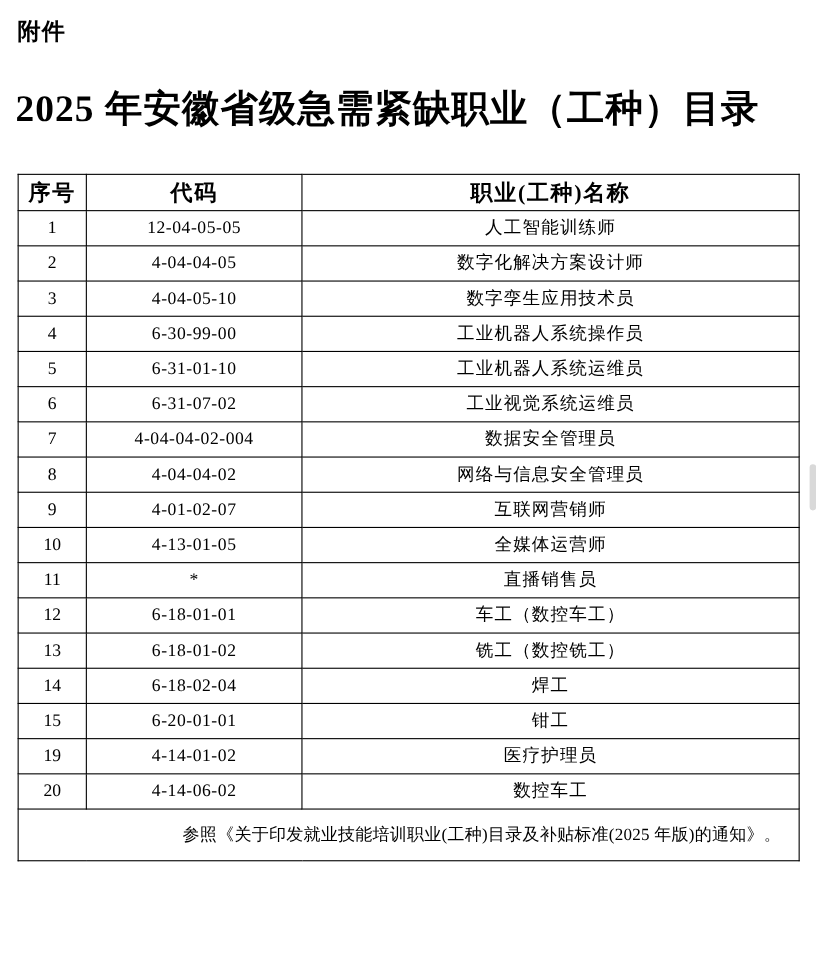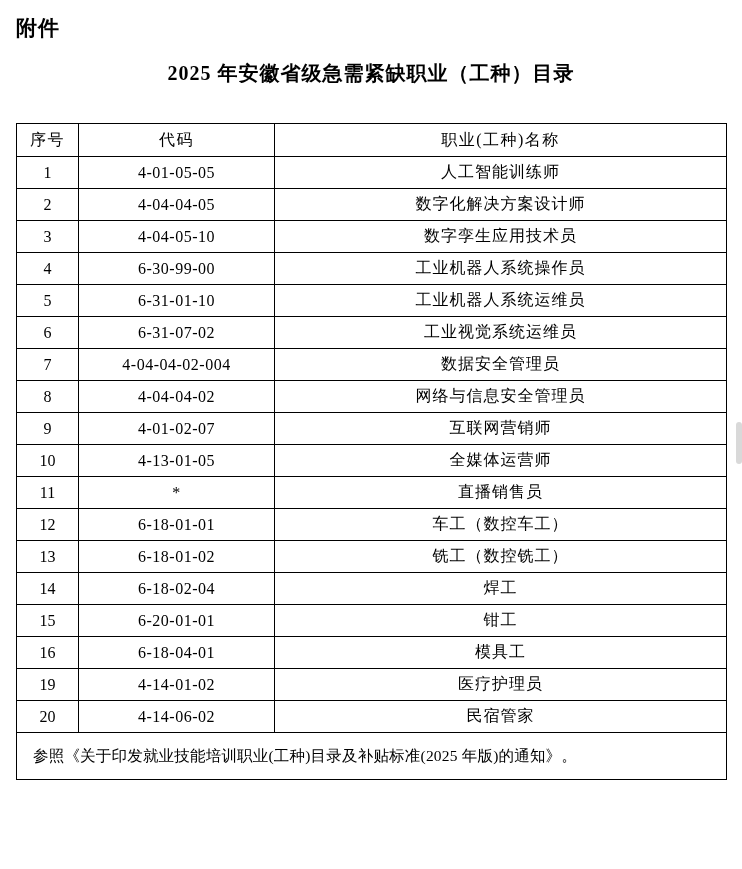--- a/index.html
+++ b/index.html
@@ -24,26 +24,26 @@
   }
   .attach-label {
     font-family: "Liberation Serif", "DejaVu Serif", serif;
     font-size: 21px;
     font-weight: 700;
     margin-top: 14px;
     margin-left: 2px;
     letter-spacing: 1px;
   }
   .doc-title {
-    text-align: center;
-    font-family: "Liberation Serif", "DejaVu Serif", serif;
-    font-size: 20px;
+    text-align: left;
+    font-family: "Liberation Serif", "DejaVu Serif", serif;
+    font-size: 34px;
     font-weight: 700;
     letter-spacing: 1px;
-    margin-top: 18px;
+    margin-top: 34px;
     margin-bottom: 0;
     white-space: nowrap;
   }
   .table-wrap {
     margin-top: 36px;
     padding-left: 2px;
     padding-right: 2px;
   }
   table.catalog {
     border-collapse: collapse;
@@ -54,34 +54,34 @@
   table.catalog td, table.catalog th {
     border: 1px solid #000000;
     text-align: center;
     vertical-align: middle;
     height: 31px;
     font-size: 16px;
     font-weight: 400;
     padding: 0;
   }
   table.catalog thead th {
-    font-weight: 400;
-    font-size: 16px;
+    font-weight: 700;
+    font-size: 20px;
     height: 32px;
   }
   col.c-index { width: 62px; }
   col.c-code  { width: 196px; }
   col.c-name  { width: 452px; }
   td.idx { font-size: 15px; }
   td.code { font-size: 16px; letter-spacing: 0.5px; }
   td.name { font-size: 17px; letter-spacing: 1px; }
   th.h-index, th.h-code, th.h-name { letter-spacing: 1.5px; }
   tr.note-row td {
     height: 46px;
-    text-align: left;
+    text-align: right;
     font-size: 15.5px;
     padding: 0 16px;
     letter-spacing: 0.2px;
   }
   .scroll-hint {
     position: absolute;
     right: 0px;
     top: 408px;
     width: 6px;
     height: 42px;
@@ -108,21 +108,21 @@
       <thead>
         <tr>
           <th class="h-index">序号</th>
           <th class="h-code">代码</th>
           <th class="h-name">职业(工种)名称</th>
         </tr>
       </thead>
       <tbody>
         <tr>
           <td class="idx">1</td>
-          <td class="code">4-01-05-05</td>
+          <td class="code">12-04-05-05</td>
           <td class="name">人工智能训练师</td>
         </tr>
         <tr>
           <td class="idx">2</td>
           <td class="code">4-04-04-05</td>
           <td class="name">数字化解决方案设计师</td>
         </tr>
         <tr>
           <td class="idx">3</td>
           <td class="code">4-04-05-10</td>
@@ -182,33 +182,28 @@
           <td class="idx">14</td>
           <td class="code">6-18-02-04</td>
           <td class="name">焊工</td>
         </tr>
         <tr>
           <td class="idx">15</td>
           <td class="code">6-20-01-01</td>
           <td class="name">钳工</td>
         </tr>
         <tr>
-          <td class="idx">16</td>
-          <td class="code">6-18-04-01</td>
-          <td class="name">模具工</td>
-        </tr>
-        <tr>
           <td class="idx">19</td>
           <td class="code">4-14-01-02</td>
           <td class="name">医疗护理员</td>
         </tr>
         <tr>
           <td class="idx">20</td>
           <td class="code">4-14-06-02</td>
-          <td class="name">民宿管家</td>
+          <td class="name">数控车工</td>
         </tr>
         <tr class="note-row">
           <td colspan="3">参照《关于印发就业技能培训职业(工种)目录及补贴标准(2025 年版)的通知》。</td>
         </tr>
       </tbody>
     </table>
   </div>
 
   <div class="scroll-hint"></div>
 

